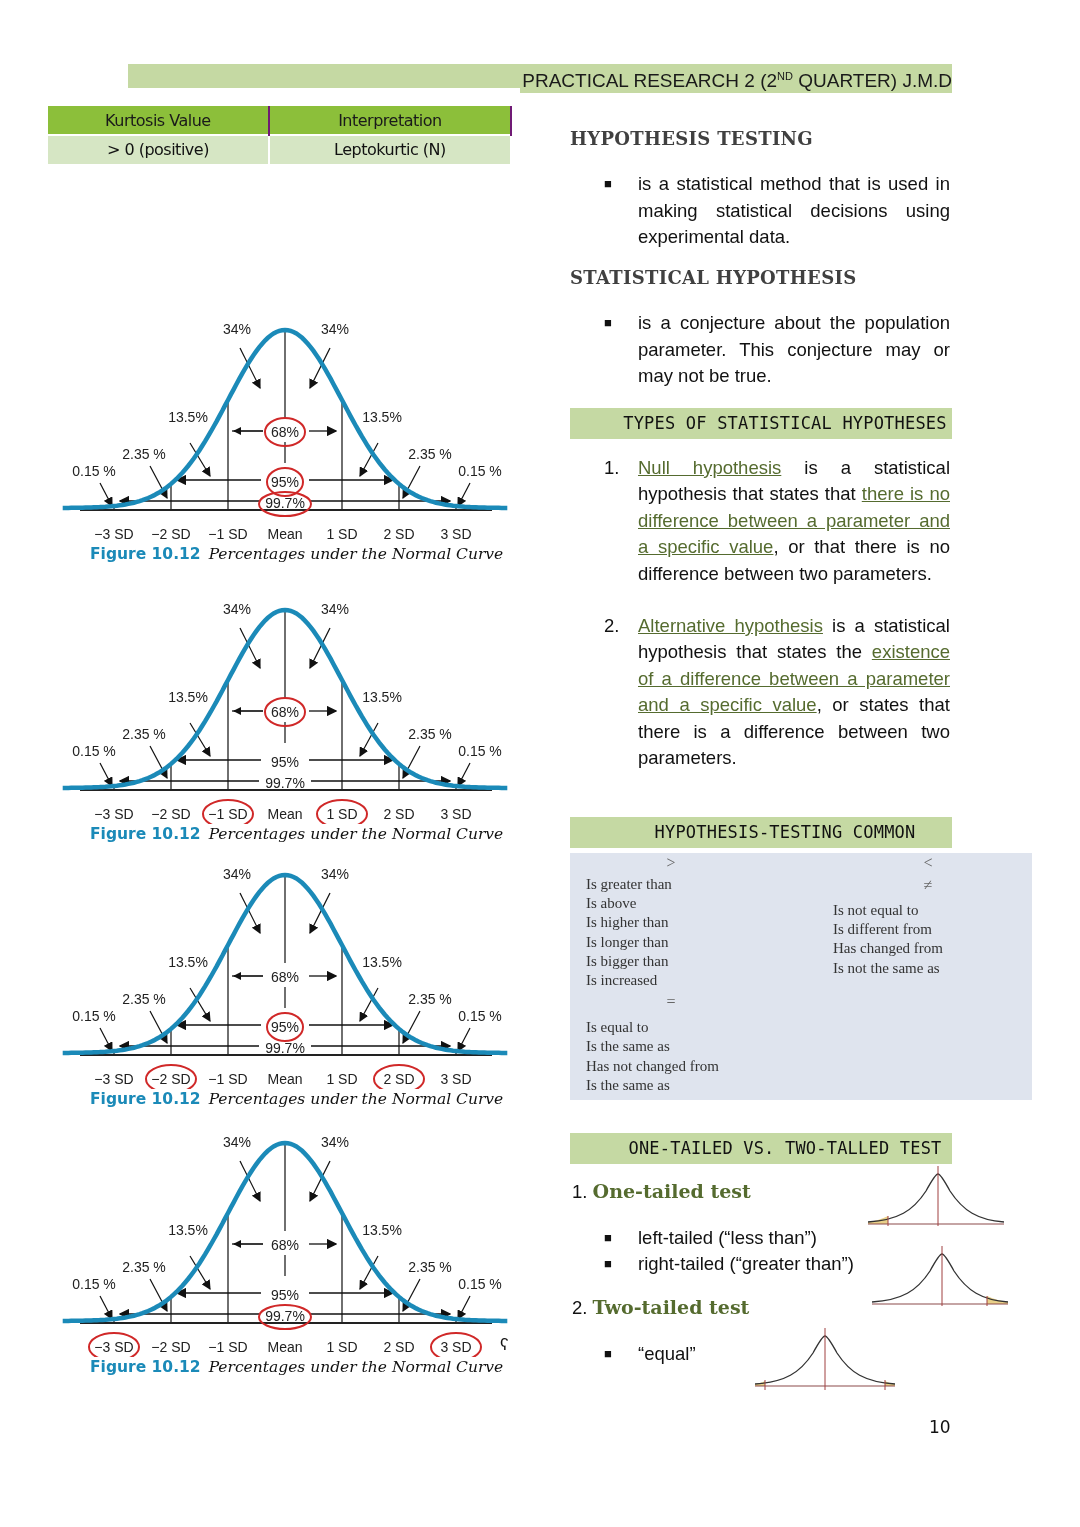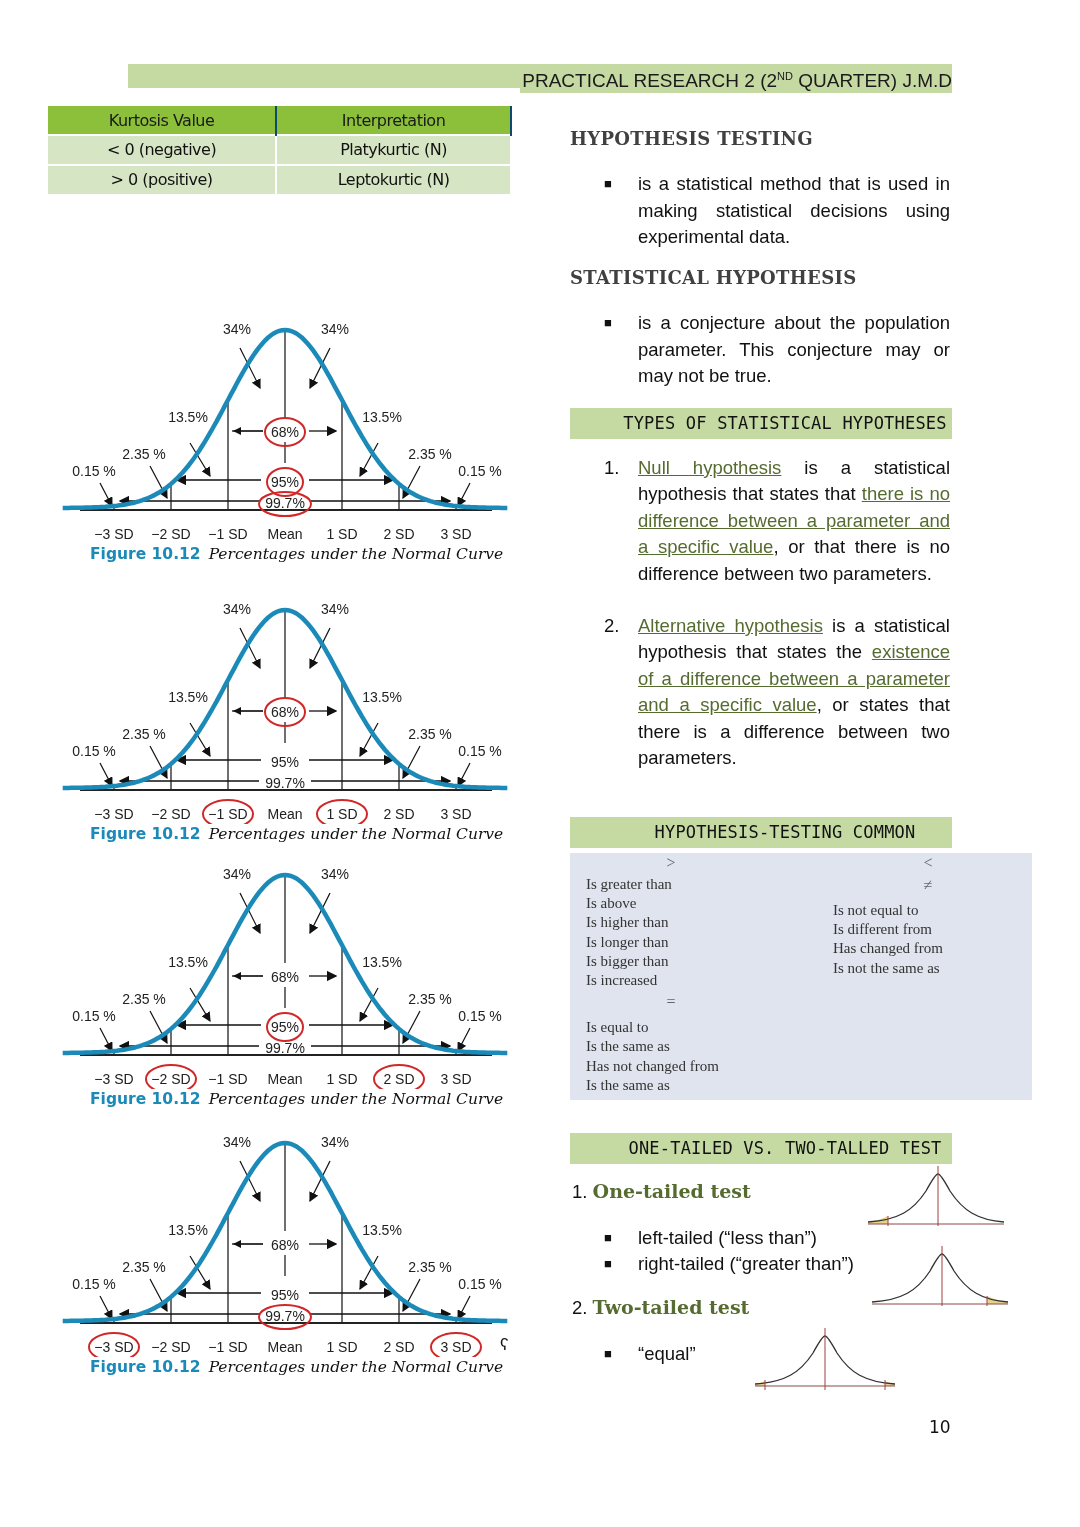--- a/index.html
+++ b/index.html
@@ -3,21 +3,21 @@
 <meta charset="utf-8">
 <style>
   * { box-sizing: border-box; margin: 0; padding: 0; }
   body { width: 1080px; height: 1527px; background: #ffffff; position: relative; font-family: "Liberation Sans", sans-serif; color: #111; overflow: hidden; }
   .header-bar { position: absolute; left: 128px; top: 64px; width: 824px; height: 24px; background: #c5d9a3; padding-left: 12px; }
   .header-text { position: absolute; right: 0; top: 0; font-size: 19px; line-height: 24px; color: #1a1a1a; background: #c5d9a3; padding-left: 2px; white-space: nowrap; }
   .header-text sup { font-size: 11px; vertical-align: 7px; }
 
   
   .ktable { position: absolute; left: 48px; top: 106px; width: 464px; border-collapse: collapse; font-family: "DejaVu Sans", sans-serif; font-size: 16px; }
-  .ktable th { background: #8cbf3a; color: #1a1a1a; font-weight: normal; height: 29px; border-right: 2px solid #0c4a6e; letter-spacing: -0.5px; }
+  .ktable th { background: #8cbf3a; color: #1a1a1a; font-weight: normal; height: 29px; border-right: 2px solid #701a75; letter-spacing: -0.5px; }
   .ktable td { text-align: center; border-right: 2px solid #ffffff; border-top: 2px solid #ffffff; padding: 2px 4px; line-height: 24px; letter-spacing: -0.5px; }
   .ktable tr.r1 td, .ktable tr.r3 td { background: #d6e6c4; }
   .ktable tr.r2 td { background: #e9f0e1; }
   .red-italic { color: #c0282a; font-style: italic; }
 
   
   .fig { position: absolute; left: 60px; width: 460px; }
   .fig svg { display: block; }
   .fig-caption { font-size: 16.5px; margin-left: 30px; white-space: nowrap; }
   .fig-caption .fnum { color: #1b8ab8; font-weight: bold; font-family: "DejaVu Sans", sans-serif; font-size: 15.5px; margin-right: 8px; }
@@ -50,24 +50,20 @@
 
 <div class="header-bar">
   <div class="header-text"><span>PRACTICAL RESEARCH 2 (2</span><sup>ND</sup><span> QUARTER) J.M.D</span></div>
 </div>
 
 <table class="ktable">
   <tbody>
       <tr>
     <th>Kurtosis Value</th>
     <th>Interpretation</th>
-  </tr>
-  <tr class="r1">
-    <td>&lt; 0 (negative)</td>
-    <td>Platykurtic (N)</td>
   </tr>
   <tr class="r3">
     <td>&gt; 0 (positive)</td>
     <td>Leptokurtic (N)</td>
   </tr>
 </tbody>
   </table>
 
 <div class="fig" style="top:318px">
     <svg width="460" height="226" viewBox="0 0 460 226">

